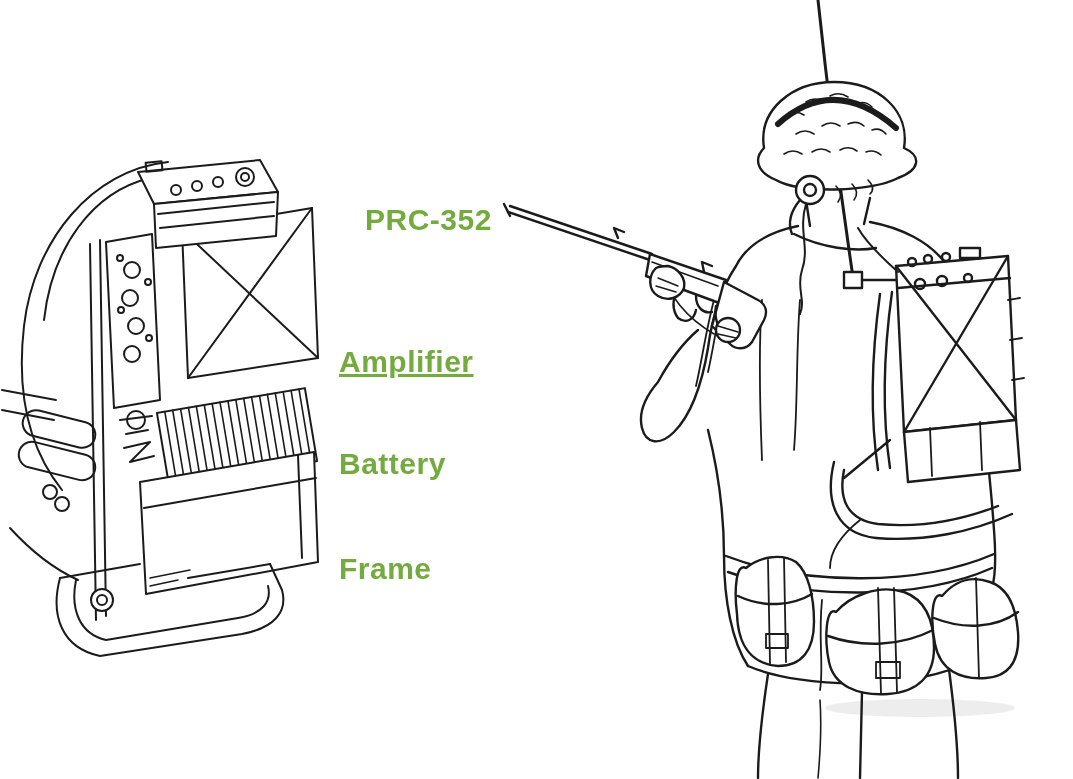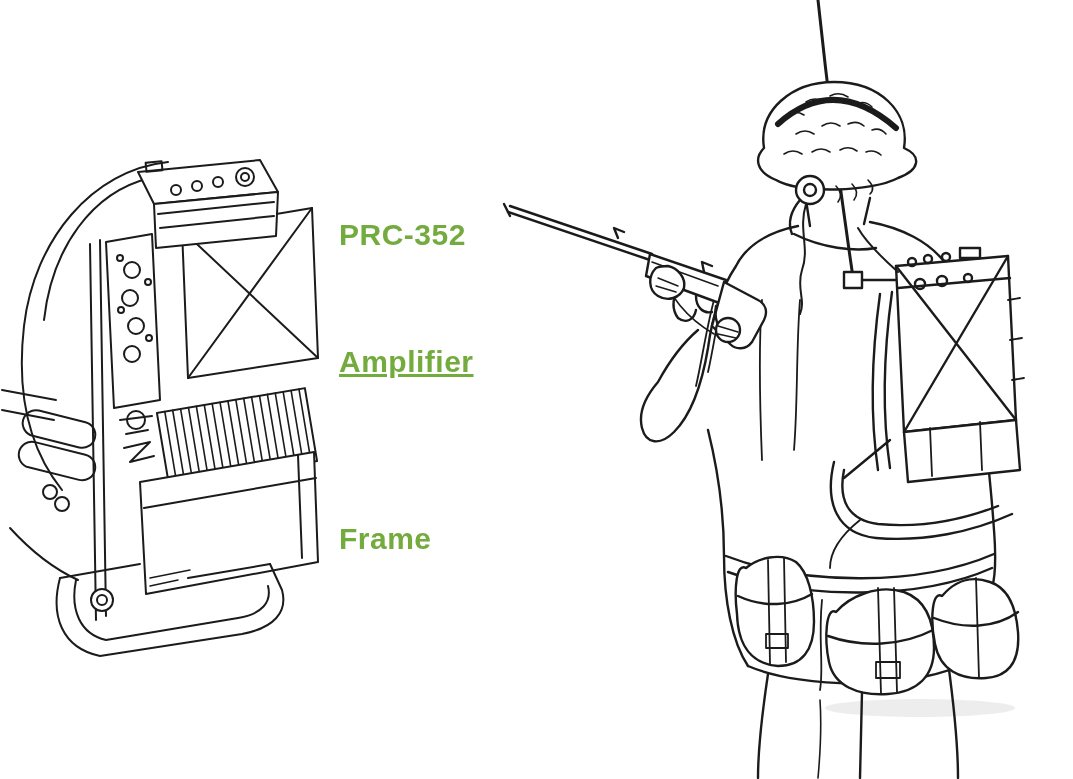--- a/index.html
+++ b/index.html
@@ -23,24 +23,24 @@
   .diagram-label {
     position: absolute;
     left: 339px;
     font-weight: bold;
     font-size: 30px;
     letter-spacing: 0.5px;
     color: var(--label-color, #74ab3e);
     white-space: nowrap;
     user-select: none;
   }
-  .label-0 { top: 218px; }
+  .label-0 { top: 203px; margin-left: 26px; }
   .label-1 { top: 345px; text-decoration: underline; }
   .label-2 { top: 447px; }
-  .label-3 { top: 522px; }
+  .label-3 { top: 552px; }
 </style>
 </head>
 <body style="background: rgb(255, 255, 255);">
 
 <div class="canvas">
 
   <svg class="fig fig-left" viewBox="0 0 335 545" xmlns="http://www.w3.org/2000/svg">
     <g stroke="#1b1b1b" stroke-width="2" fill="none" stroke-linecap="round" stroke-linejoin="round">
 
       <path d="M 168 14 C 92 22 34 92 24 178 C 16 248 30 302 62 342"></path>
@@ -97,20 +97,21 @@
       <path d="M 60 430 C 50 468 62 500 100 508 L 242 486 C 274 480 288 464 282 442 L 270 416"></path>
       <path d="M 76 432 C 70 462 80 486 106 492 L 238 470 C 262 466 272 454 268 438"></path>
       <circle cx="102" cy="452" r="11" fill="#ffffff"></circle>
         <circle cx="102" cy="452" r="5"></circle>
       <path d="M 60 430 L 140 416 M 270 416 L 188 430"></path>
     </g>
   </svg>
 
   <div class="diagram-label label-0">PRC-352</div>
   <div class="diagram-label label-1">Amplifier</div>
+  <div class="diagram-label label-2">Battery</div>
   <div class="diagram-label label-3">Frame</div>
 
   <svg class="fig fig-right" viewBox="0 0 573 779" xmlns="http://www.w3.org/2000/svg">
 
     <ellipse cx="420" cy="708" rx="95" ry="9" fill="#dcdcdc" opacity="0.5"></ellipse>
     <g stroke="#1b1b1b" stroke-width="2.4" fill="none" stroke-linecap="round" stroke-linejoin="round">
 
       <path d="M 318 0 Q 334 150 354 284" stroke-width="3"></path>
 
       <path d="M 298 226 C 268 232 246 246 236 266 C 220 290 212 318 208 348 C 202 384 192 414 174 432 C 160 446 146 444 142 428 C 138 412 146 396 158 382 C 170 360 184 342 198 330"></path>

